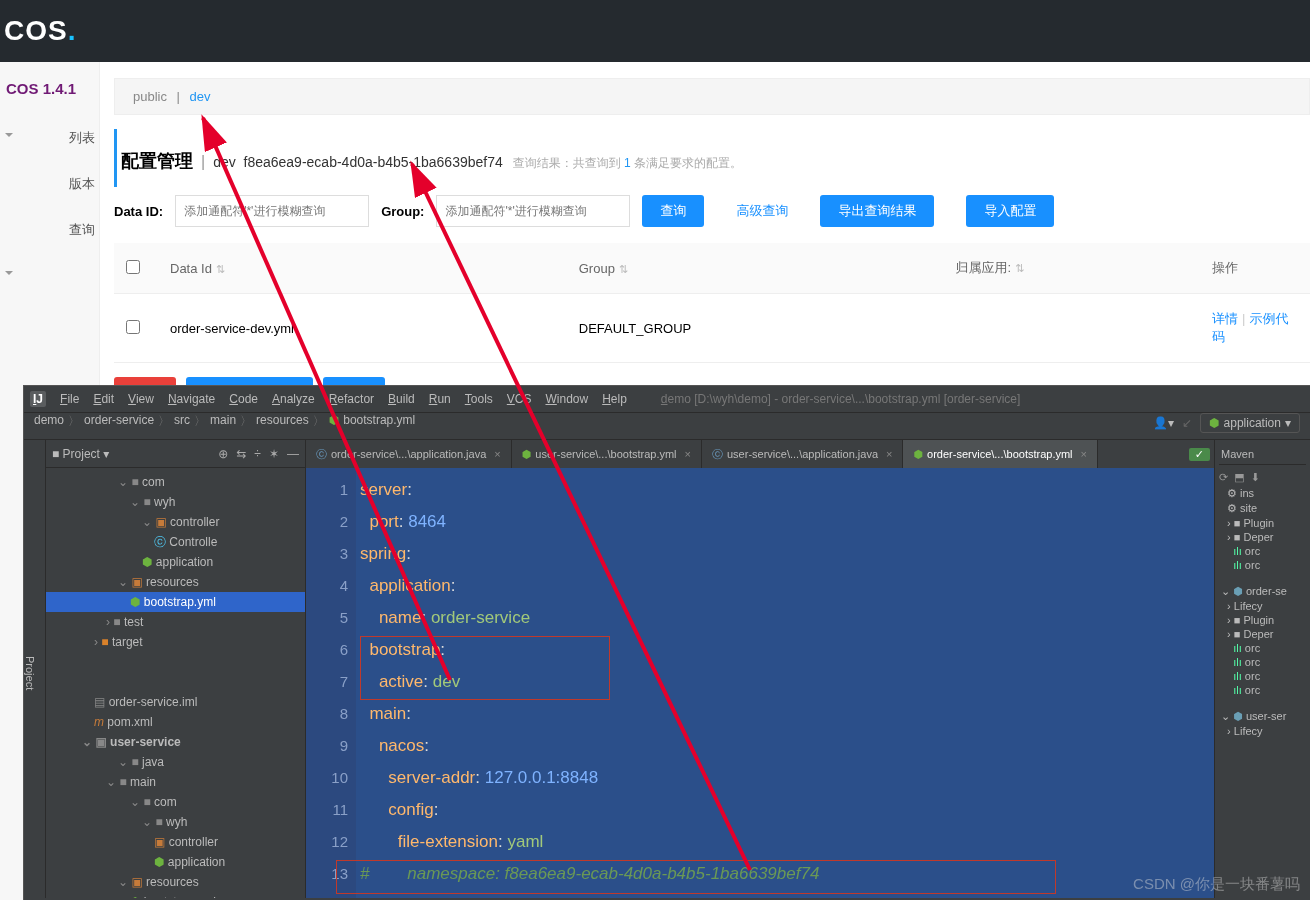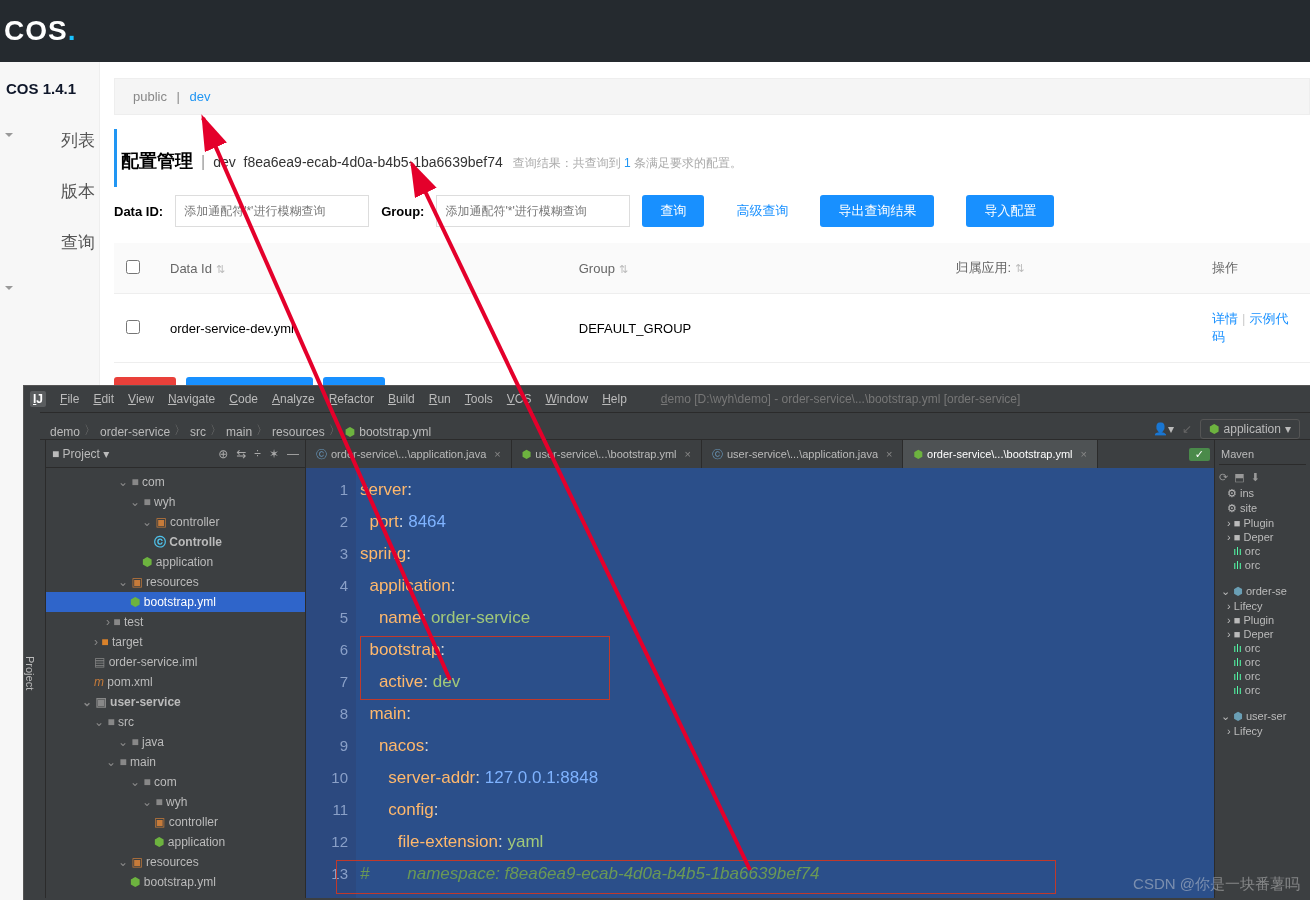--- a/index.html
+++ b/index.html
@@ -2,22 +2,22 @@
 <html><head>
 <meta charset="utf-8">
 <style>
 *{box-sizing:border-box;margin:0;padding:0;font-family:"Microsoft YaHei",Arial,sans-serif;}
 body{width:1310px;height:900px;overflow:hidden;background:#fff;position:relative;}
 .top-bar{height:62px;background:#252a2f;display:flex;align-items:center;padding:0 4px;}
 .logo{color:#fff;font-size:28px;font-weight:700;letter-spacing:1px;}
 .logo .dot{color:#08f;}
 .main{display:flex;height:838px;}
 .sidebar{width:100px;background:#f7f7f7;border-right:1px solid #eee;}
-.ver{padding:18px 6px;font-size:15px;color:#0f172a;font-weight:700;}
-.sb-item{padding:14px 4px;font-size:17px;color:#555;text-align:right;position:relative;}
+.ver{padding:18px 6px;font-size:15px;color:#701a75;font-weight:700;}
+.sb-item{padding:14px 4px;font-size:13px;color:#555;text-align:right;position:relative;}
 .sb-item.caret:after{content:"";position:absolute;right:86px;top:18px;border:4px solid transparent;border-top-color:#999;}
 .content{flex:1;padding:0 0 0 14px;overflow:hidden;}
 .ns-tabs{background:#f5f5f5;margin:16px 0 0 0;padding:10px 18px;border:1px solid #eee;font-size:13px;}
 .ns-tab{color:#888;margin-right:6px;}
 .ns-tab.active{color:#2196f3;}
 .title-row{padding:20px 14px 14px 4px;display:flex;align-items:baseline;border-left:3px solid #2196f3;margin-top:14px;}
 .title-main{font-size:18px;font-weight:700;}
 .title-sep{margin:0 8px;color:#999;}
 .ns-id{font-size:14px;color:#333;}
 .result-txt{color:#aaa;font-size:12px;margin-left:10px;}
@@ -36,21 +36,21 @@
 .sort{color:#bbb;font-size:11px;margin-left:4px;}
 .row-actions a{color:#1890ff;text-decoration:none;}
 .row-actions .sep{color:#ccc;margin:0 4px;}
 .btm-row{padding:14px 0;display:flex;gap:10px;}
 
 
 .ide{position:absolute;left:24px;top:386px;width:1286px;height:514px;background:#3c3f41;color:#bbb;font-family:Consolas,monospace;font-size:13px;box-shadow:0 0 0 1px #555;}
 .ide-menu{height:26px;background:#3c3f41;display:flex;align-items:center;padding:0 6px;gap:14px;font-size:12px;color:#bbb;font-family:Arial;}
 .ide-menu span:first-letter{text-decoration:underline;}
 .ide-path-info{color:#777;margin-left:20px;}
-.ide-crumbs{height:28px;background:#3c3f41;border-top:1px solid #2b2b2b;border-bottom:1px solid #2b2b2b;display:flex;align-items:flex-end;padding:0 10px;font-size:12px;gap:4px;font-family:Arial;margin-left:16px;}
+.ide-crumbs{height:28px;background:#3c3f41;border-top:1px solid #2b2b2b;border-bottom:1px solid #2b2b2b;display:flex;align-items:flex-start;padding:0 10px;font-size:12px;gap:4px;font-family:Arial;}
 .crumb{color:#bbb;}
 .crumb-sep{color:#777;}
 .run-cfg{margin-left:auto;display:flex;align-items:center;gap:8px;}
 .run-box{border:1px solid #555;padding:2px 8px;border-radius:3px;display:flex;align-items:center;gap:4px;}
 .ide-body{display:flex;height:458px;}
 .proj-tab{width:22px;background:#3c3f41;writing-mode:vertical-lr;text-align:center;padding-top:8px;color:#bbb;border-right:1px solid #2b2b2b;font-family:Arial;font-size:11px;}
 .proj-panel{width:260px;background:#3c3f41;border-right:1px solid #2b2b2b;overflow:hidden;}
 .proj-head{height:28px;display:flex;align-items:center;padding:0 6px;gap:8px;border-bottom:1px solid #2b2b2b;font-family:Arial;font-size:12px;}
 .proj-head .ico{color:#aaa;}
 .tree{padding:4px 0;font-family:Arial;font-size:12px;line-height:20px;}
@@ -193,30 +193,29 @@
         <span style="margin-left:auto" class="ico">⊕</span>
         <span class="ico">⇆</span>
         <span class="ico">÷</span>
         <span class="ico">✶</span>
         <span class="ico">—</span>
       </div>
       <div class="tree" id="tree">
           <div style="padding-left: 72px;"><span style="color:#888">⌄ </span><span style="color:#888">■ </span>com</div>
           <div style="padding-left: 84px;"><span style="color:#888">⌄ </span><span style="color:#888">■ </span>wyh</div>
           <div style="padding-left: 96px;"><span style="color:#888">⌄ </span><span style="color:#c67b3a">▣ </span>controller</div>
-          <div style="padding-left: 108px; font-weight: bold;"><span style="color:#4fc1e9">ⓒ </span>Controlle</div>
+          <div style="padding-left: 108px;"><span style="color:#4fc1e9">ⓒ </span>Controlle</div>
           <div style="padding-left: 96px;"><span class="green-dot">⬢ </span>application</div>
           <div style="padding-left: 72px;"><span style="color:#888">⌄ </span><span style="color:#c67b3a">▣ </span>resources</div>
           <div class="sel" style="padding-left: 84px;"><span class="green-dot">⬢ </span>bootstrap.yml</div>
           <div style="padding-left: 60px;"><span style="color:#888">› </span><span style="color:#888">■ </span>test</div>
           <div style="padding-left: 48px;"><span style="color:#888">› </span><span style="color:#d9822b">■ </span>target</div>
-          <div style="padding-left: 48px;"><span style="color:#888">▤ </span>order-service.iml</div>
+          <div style="padding-left: 48px; margin-top: 40px;"><span style="color:#888">▤ </span>order-service.iml</div>
           <div style="padding-left: 48px;"><span style="color:#c67b3a;font-style:italic">m </span>pom.xml</div>
           <div style="padding-left: 36px; font-weight: bold;"><span style="color:#888">⌄ </span><span style="color:#888">▣ </span>user-service</div>
-          <div style="padding-left: 48px;"><span style="color:#888">⌄ </span><span style="color:#888">■ </span>src</div>
           <div style="padding-left: 72px;"><span style="color:#888">⌄ </span><span style="color:#888">■ </span>java</div>
           <div style="padding-left: 60px;"><span style="color:#888">⌄ </span><span style="color:#888">■ </span>main</div>
           <div style="padding-left: 84px;"><span style="color:#888">⌄ </span><span style="color:#888">■ </span>com</div>
           <div style="padding-left: 96px;"><span style="color:#888">⌄ </span><span style="color:#888">■ </span>wyh</div>
           <div style="padding-left: 108px;"><span style="color:#c67b3a">▣ </span>controller</div>
           <div style="padding-left: 108px;"><span class="green-dot">⬢ </span>application</div>
           <div style="padding-left: 72px;"><span style="color:#888">⌄ </span><span style="color:#c67b3a">▣ </span>resources</div>
           <div style="padding-left: 84px;"><span class="green-dot">⬢ </span>bootstrap.yml</div>
         </div>
     </div>

